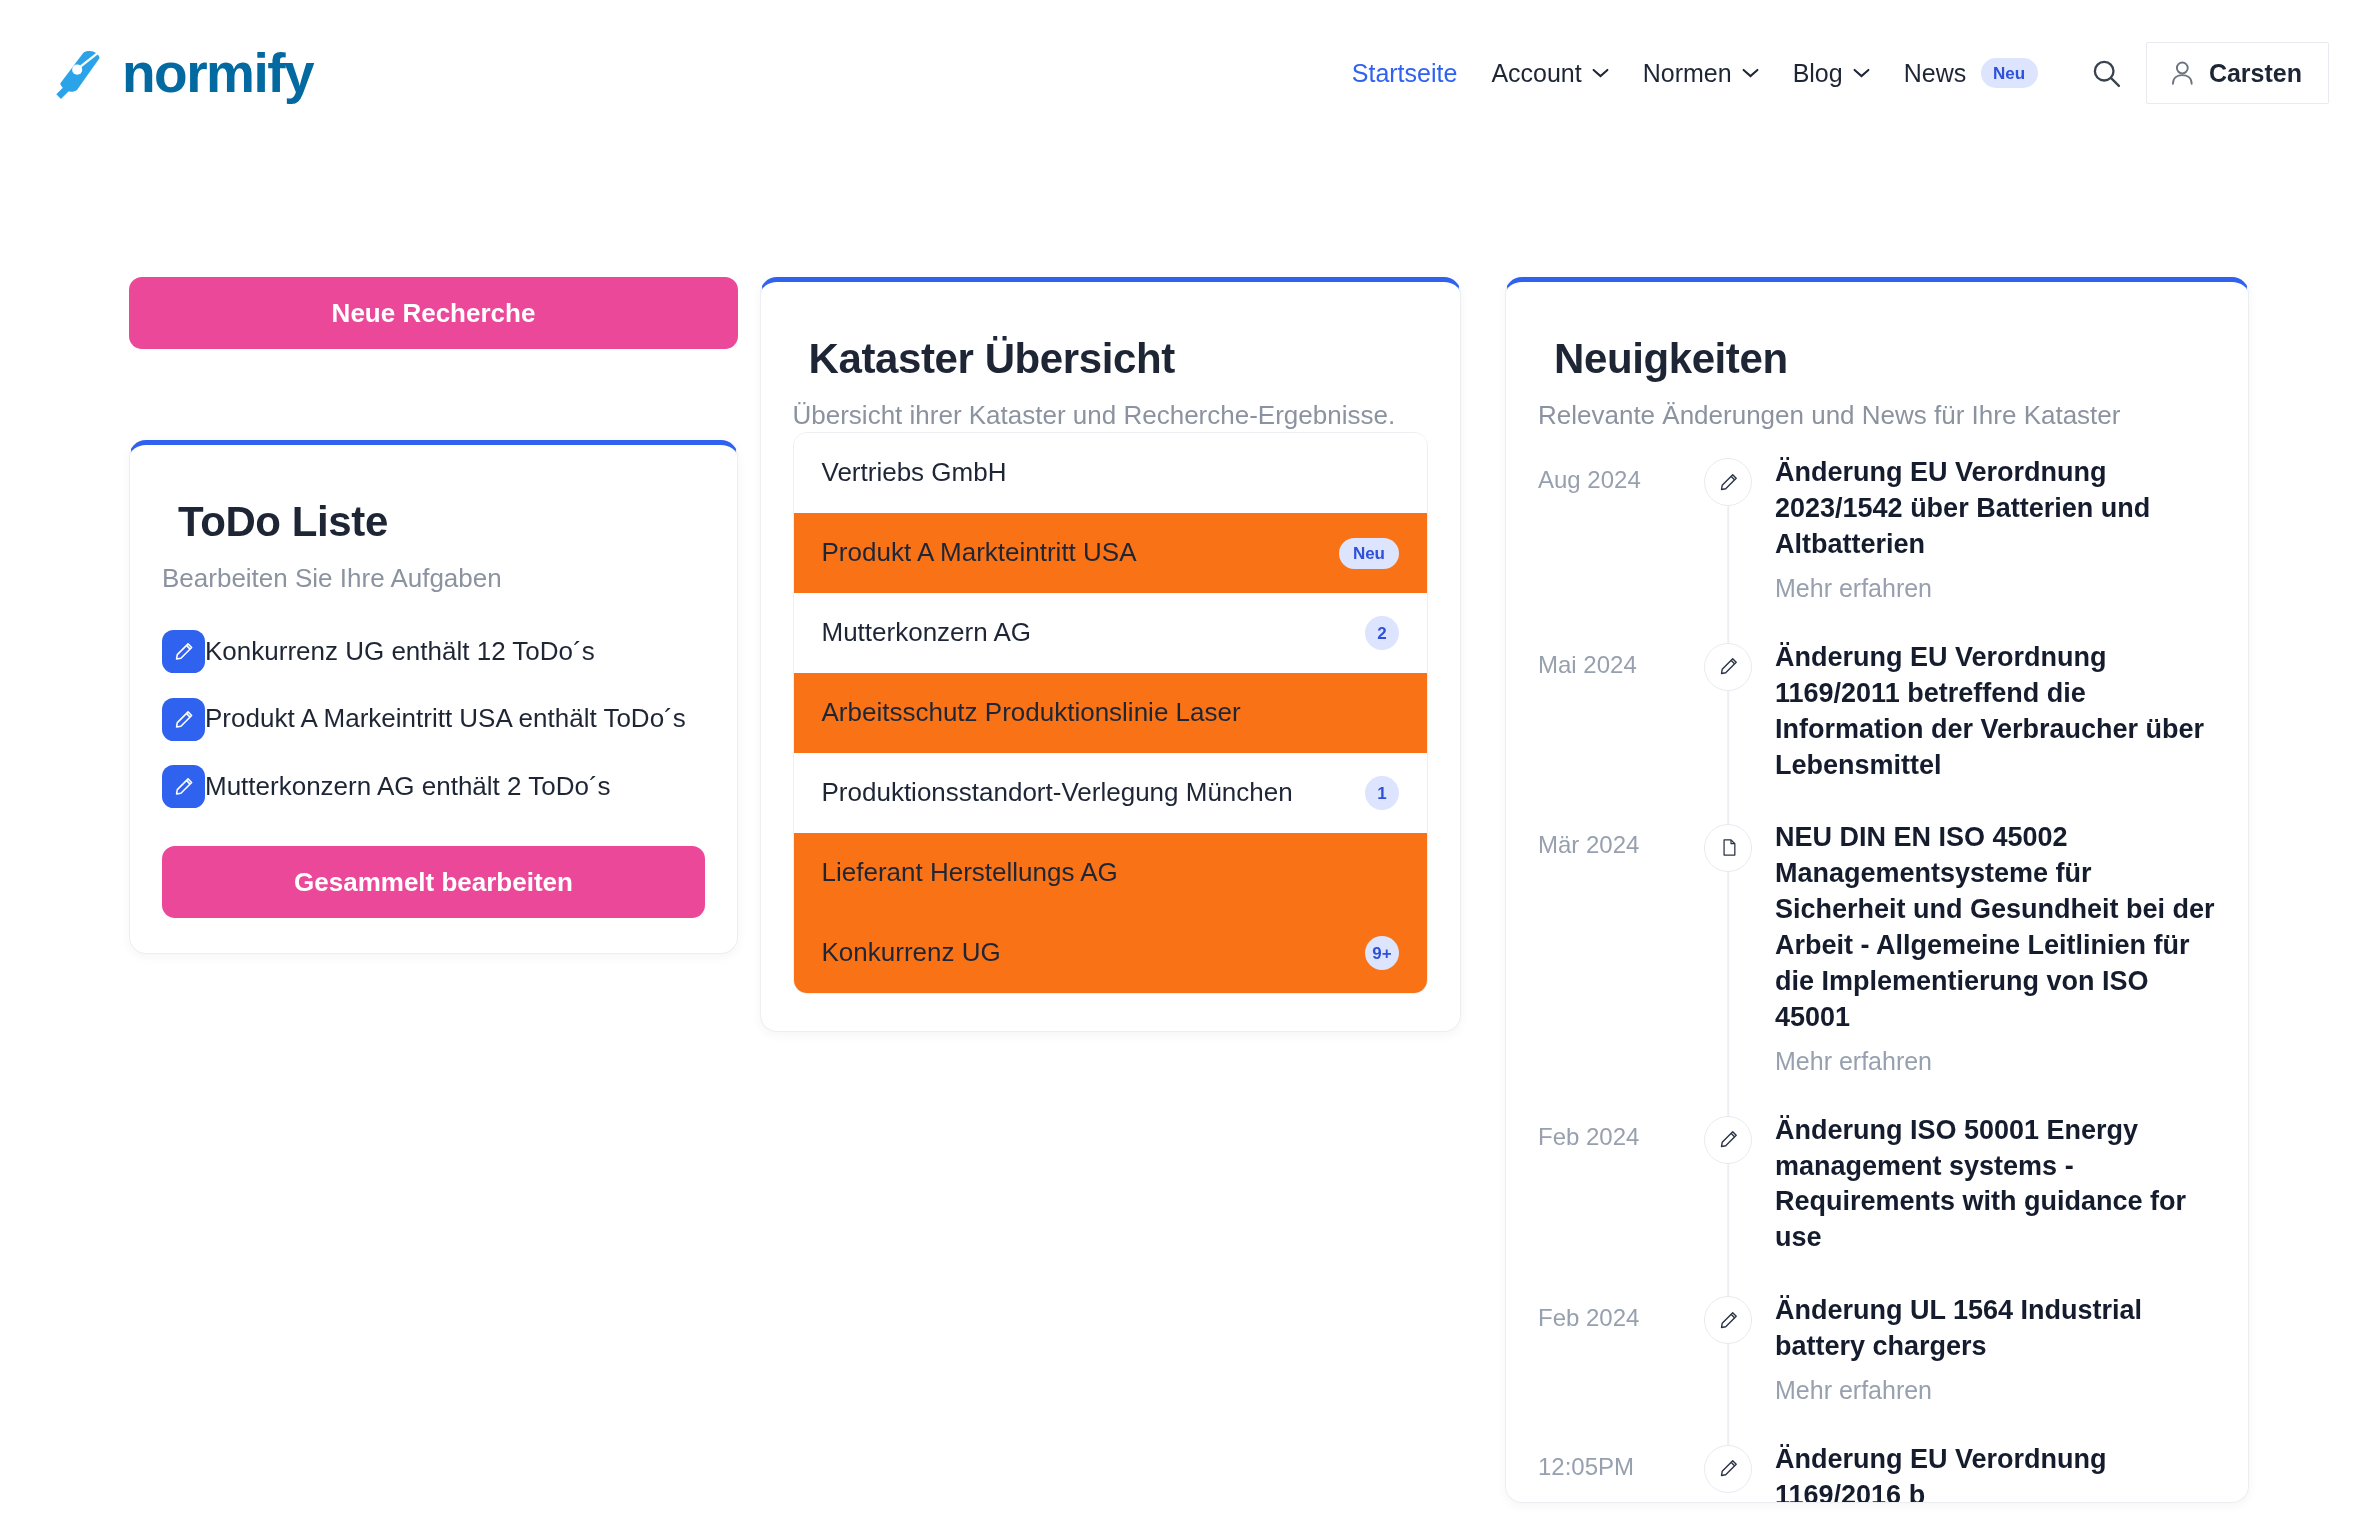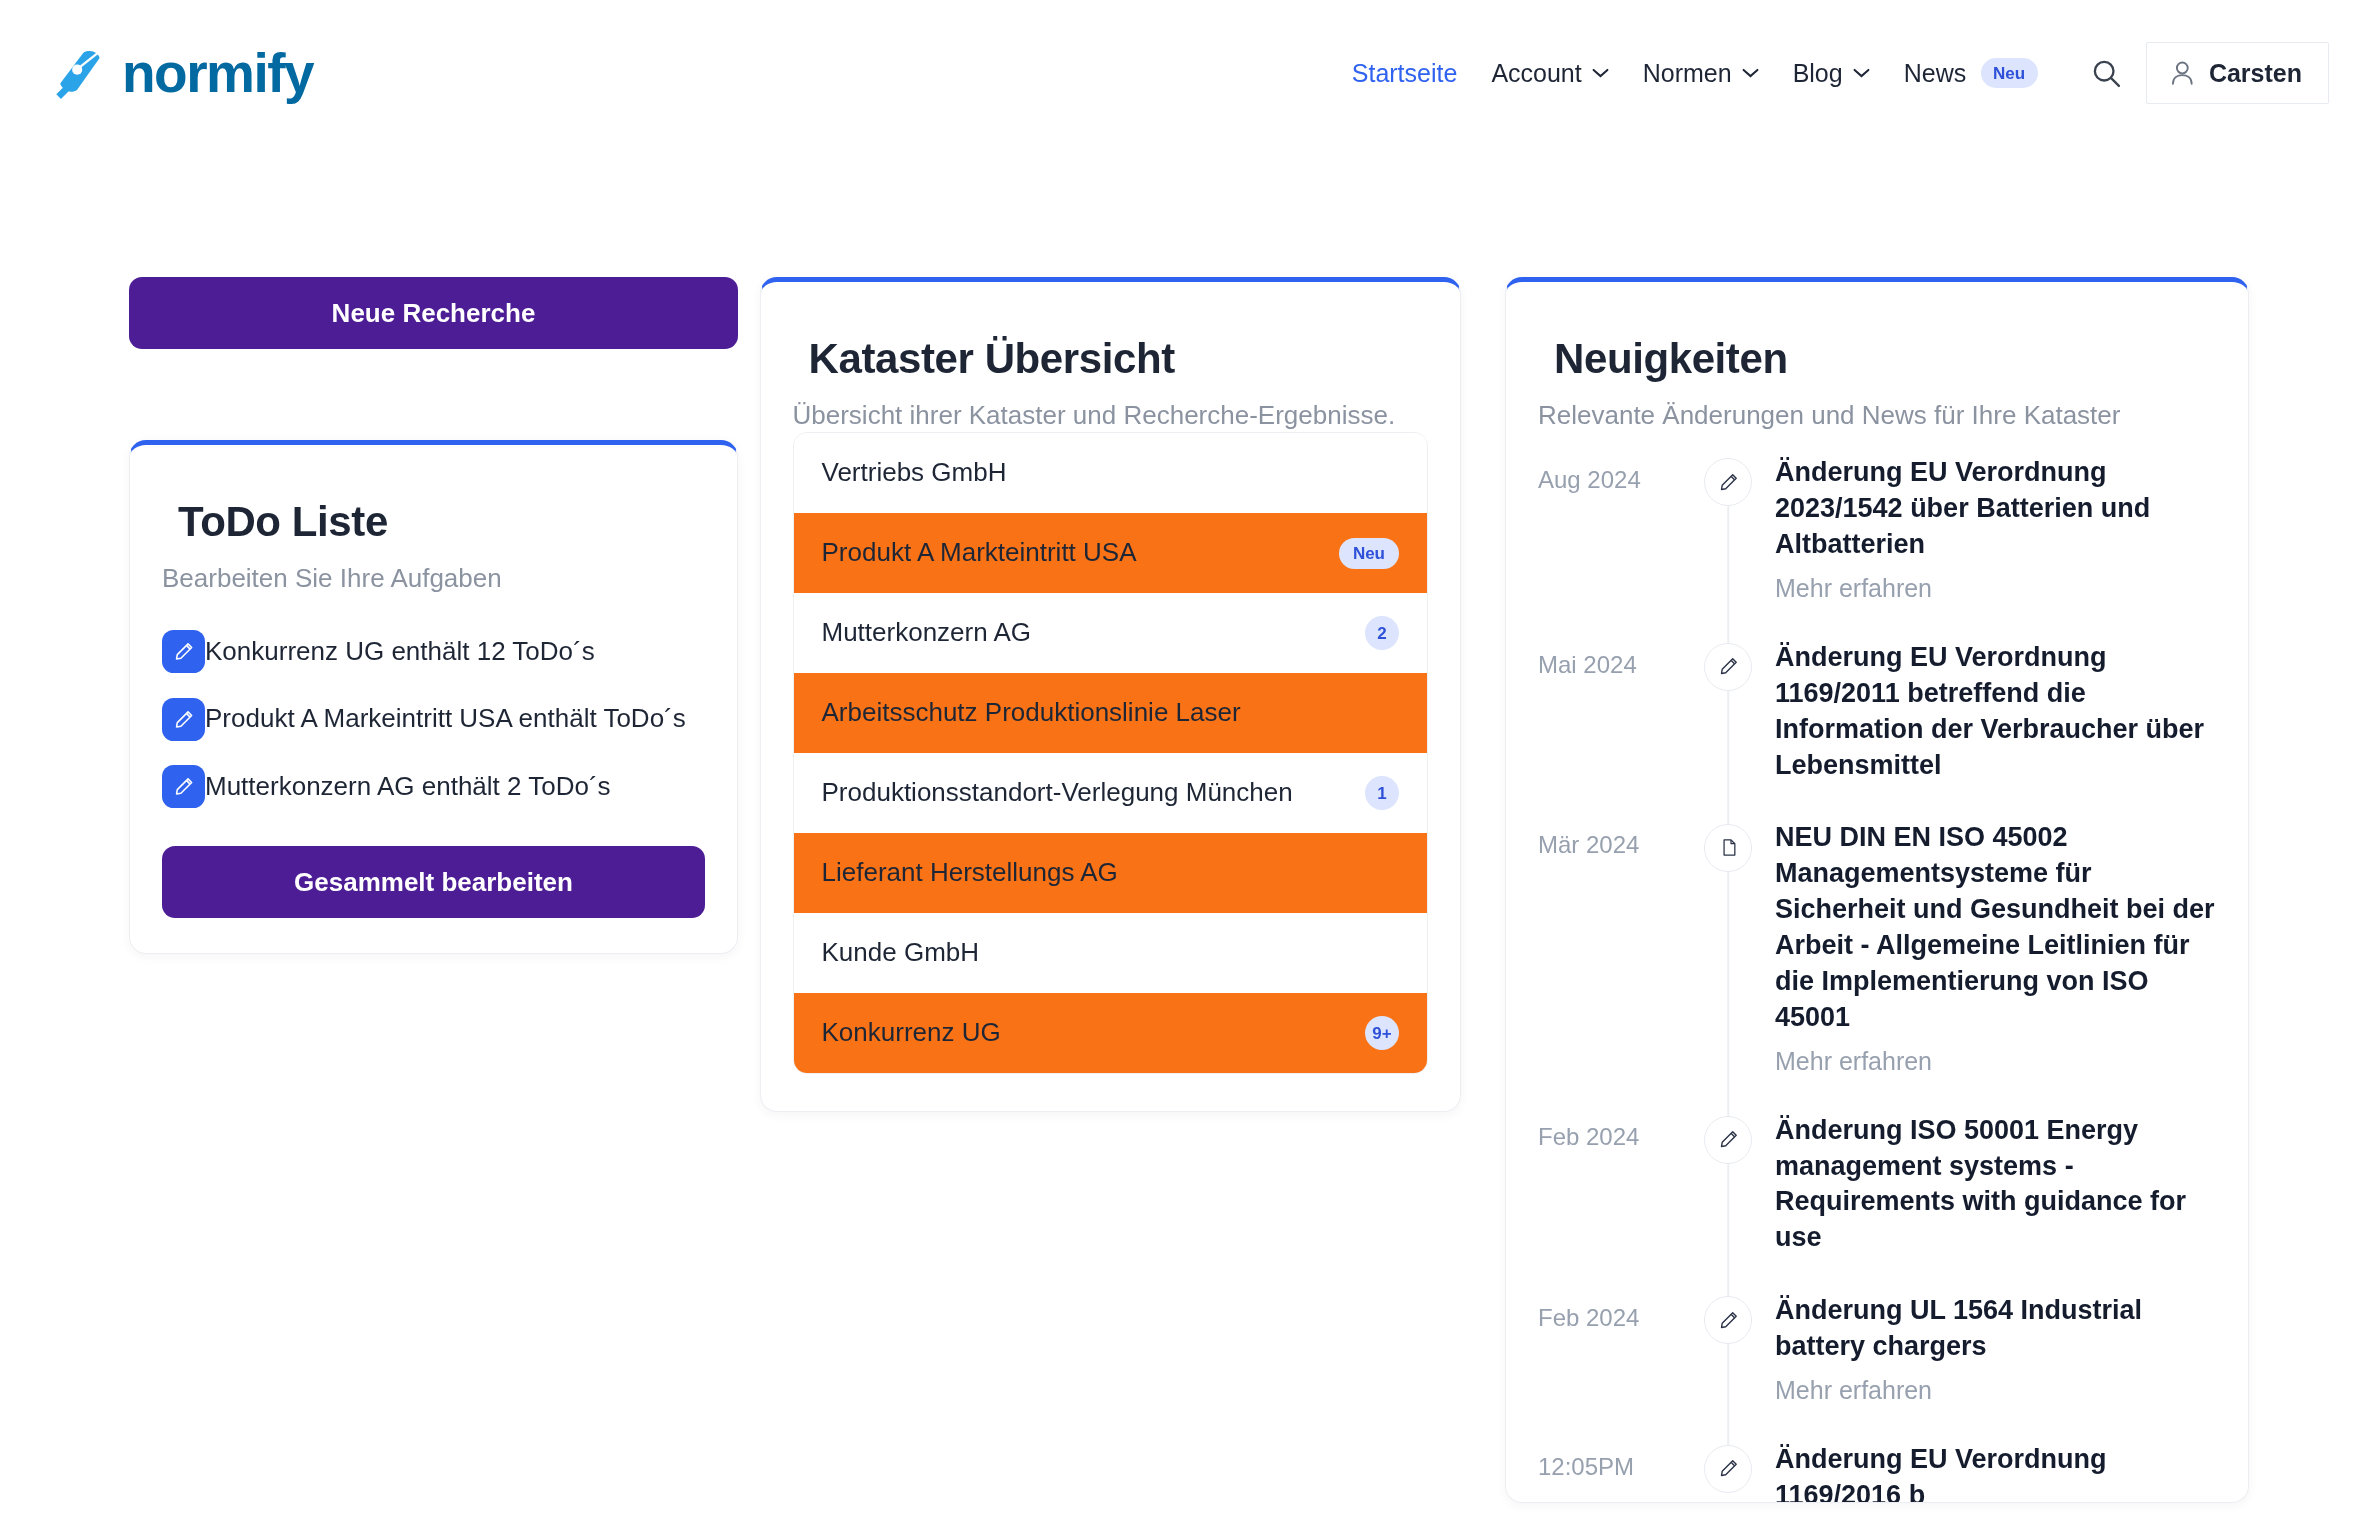--- a/index.html
+++ b/index.html
@@ -86,21 +86,21 @@
   .card {
     background: #fff;
     border: 1.5px solid #eceef2;
     border-top: 5.4px solid #2f62ef;
     border-radius: 17px;
     box-shadow: 0 2.3px 10.8px rgba(20,30,60,0.045);
   }
 
   
   .btn-primary {
-    background: #4c1d95;
+    background: #ec4899;
     color: #fff;
     border: none;
     border-radius: 13px;
     font-family: inherit;
     font-size: 26px;
     font-weight: bold;
     width: 100%;
     height: 72px;
     cursor: pointer;
     display: flex; align-items: center; justify-content: center;
@@ -334,23 +334,20 @@
 
         <div class="kat-row">
           <span class="kat-name">Produktionsstandort-Verlegung München</span>
           <span class="pill-count">1</span>
         </div>
 
         <div class="kat-row alt">
           <span class="kat-name">Lieferant Herstellungs AG</span>
         </div>
 
-        <div class="kat-row">
-          <span class="kat-name">Kunde GmbH</span>
-        </div>
 
         <div class="kat-row alt">
           <span class="kat-name">Konkurrenz UG</span>
           <span class="pill-count">9+</span>
         </div>
 
       </div>
     </div>
   </div>
 

